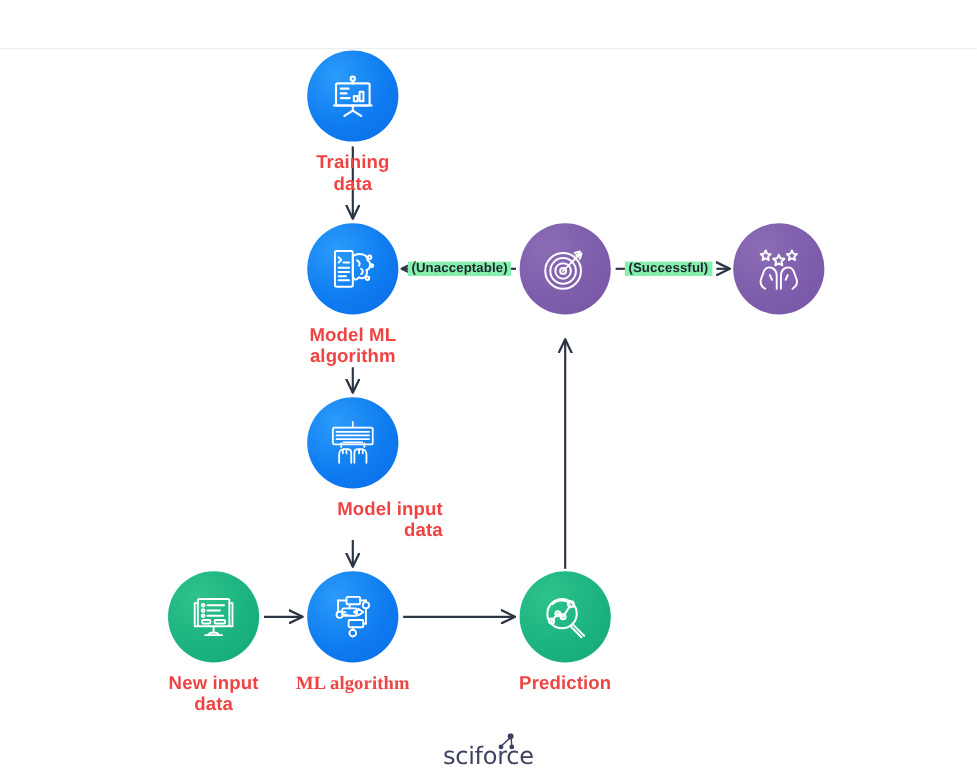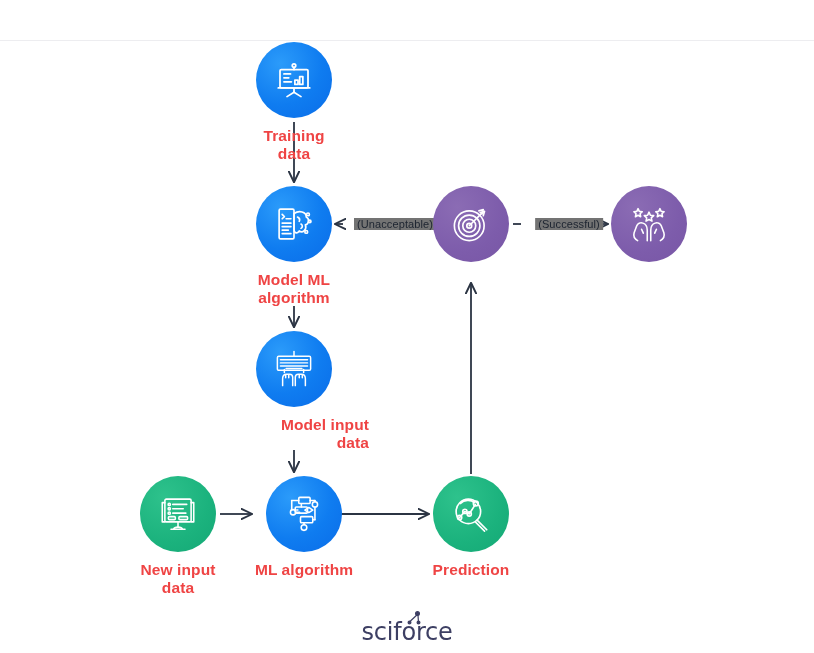--- a/index.html
+++ b/index.html
@@ -67,44 +67,43 @@
     line-height: 1.13;
     color: #ef4444;
     letter-spacing: 0.1px;
     white-space: pre-line;
   }
 
   
   .edge-label {
     position: absolute;
     font-size: 11px;
-    font-weight: 400;
+    font-weight: 700;
     color: #1d2430;
     letter-spacing: 0.1px;
     white-space: nowrap;
     transform: translate(-50%, -50%);
-    background: #737373;
+    background: #86efac;
     padding: 0 3px;
-    margin-left: 12px;
   }
 
   
   #footer-logo {
     position: absolute;
     left: 0;
     top: 618px;
     width: 814px;
     text-align: center;
   }
   #footer-logo .logo-wrap {
     display: inline-block;
     position: relative;
   }
   #footer-logo .logo-text {
-    font-size: 24px;
+    font-size: 20px;
     font-weight: 400;
     color: #3d3f63;
     letter-spacing: -0.2px;
     font-family: "DejaVu Sans", sans-serif;
   }
   #footer-logo .logo-mark {
     position: absolute;
     left: 44px;
     top: -7px;
   }
@@ -270,21 +269,21 @@
           <line x1="24" y1="33" x2="24" y2="39"></line>
           <line x1="16" y1="41.5" x2="32" y2="41.5"></line>
           <path d="M19 41.5 C19.5 39.5 21 39 24 39 C27 39 28.5 39.5 29 41.5"></path>
         </svg>
       </span>
     </div>
     <div class="node-label">New input
 data</div>
   </div>
 
-  <div class="node" style="left:304px; top:476px;">
+  <div class="node" style="left:294px; top:476px;font-family:Liberation Serif, serif;">
     <div class="bubble c-blue">
       <span>
         <svg width="42" height="42" viewBox="0 0 48 48" fill="none" stroke="#ffffff" stroke-width="1.8" stroke-linecap="round" stroke-linejoin="round">
           <rect x="18" y="5" width="13" height="7" rx="1.2"></rect>
           <rect x="14" y="16" width="14" height="7" rx="1.2"></rect>
           <rect x="20" y="27" width="14" height="7" rx="1.2"></rect>
           <polygon points="25,19.5 29.5,16.5 34,19.5 29.5,22.5"></polygon>
           <circle cx="36.5" cy="13" r="3"></circle>
           <circle cx="11.5" cy="22" r="3"></circle>
           <circle cx="24" cy="39.5" r="3.2"></circle>

